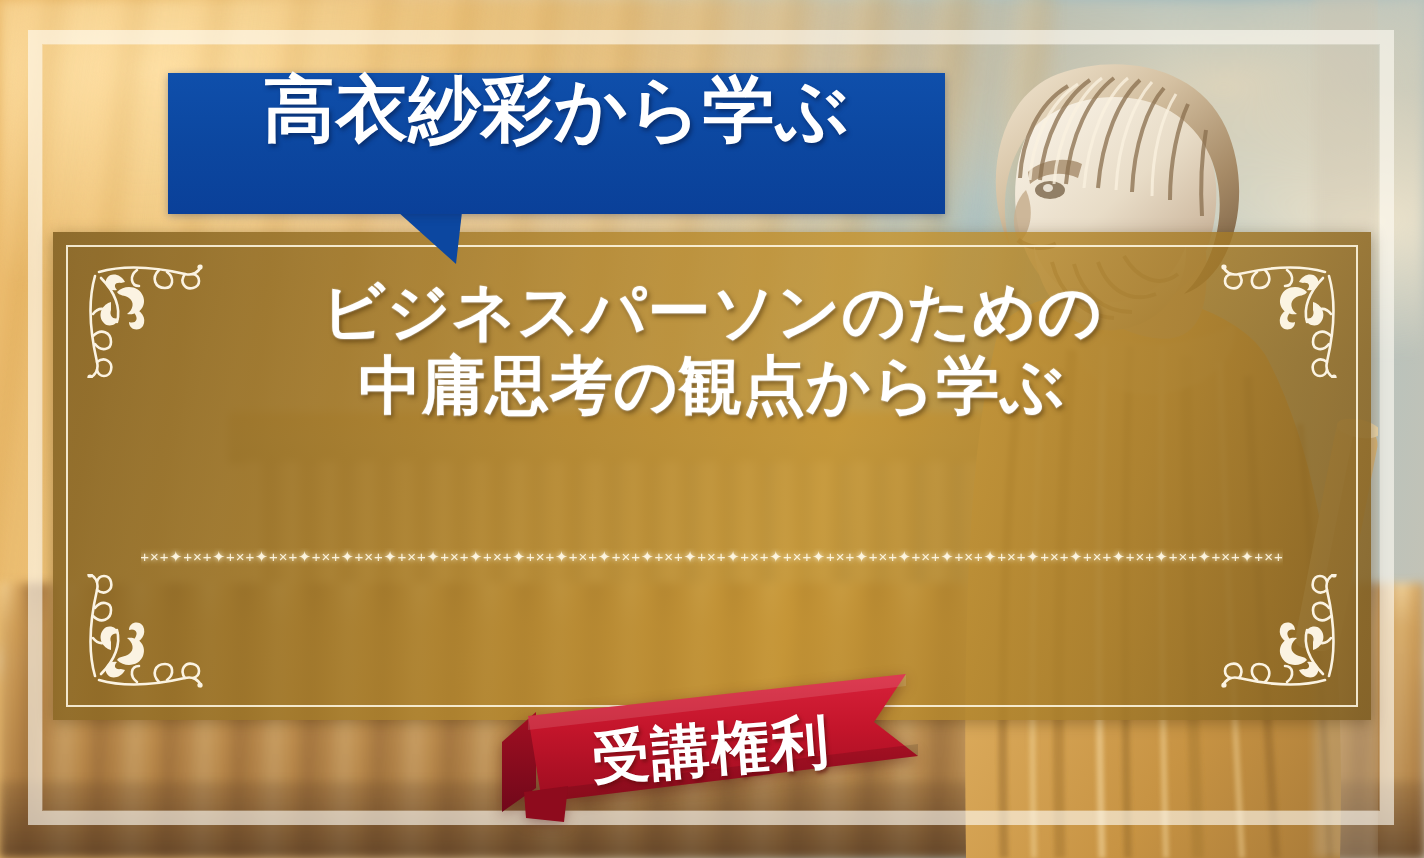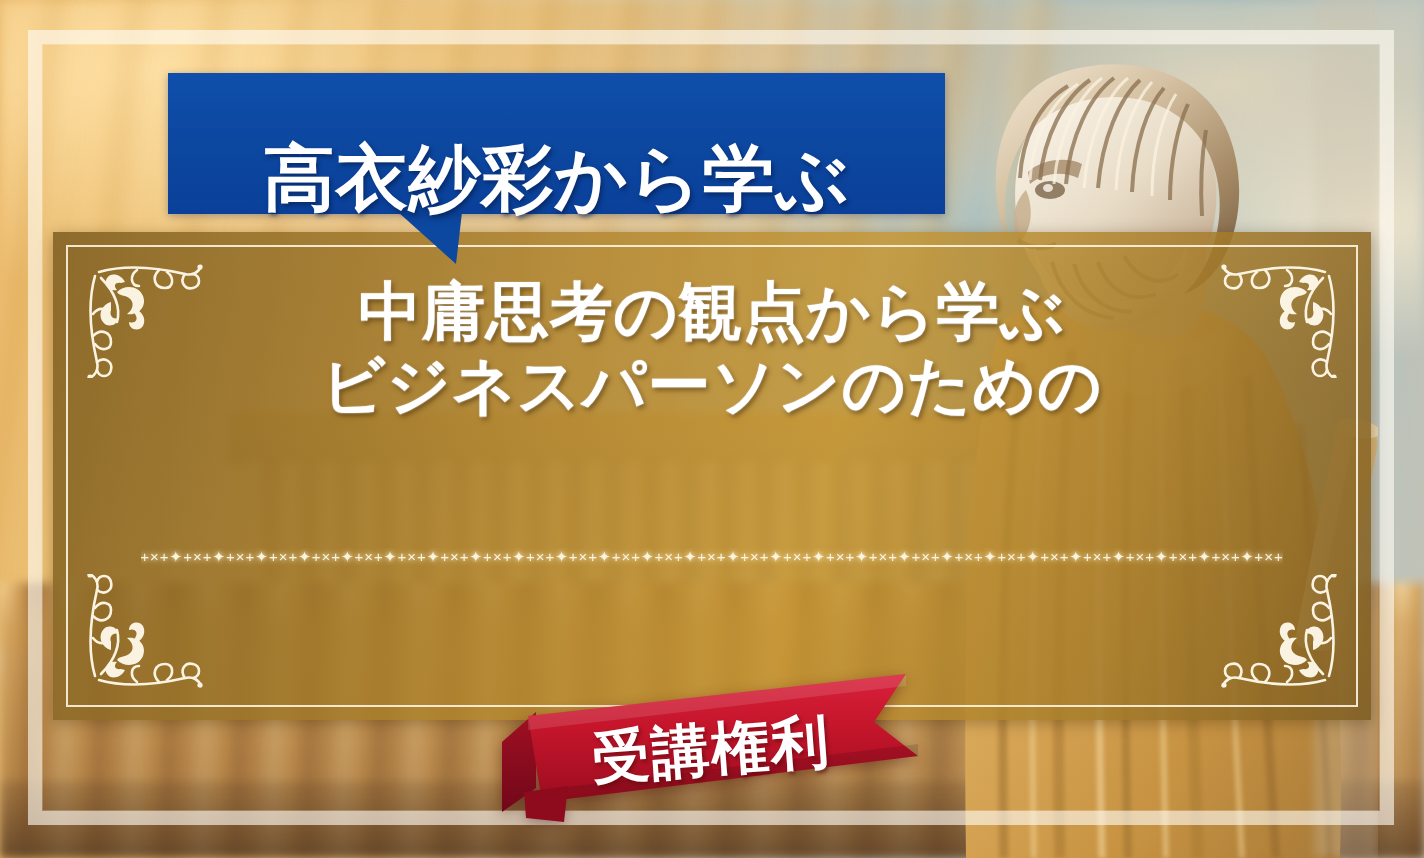--- a/index.html
+++ b/index.html
@@ -174,21 +174,21 @@
     white-space:nowrap;
     text-shadow:0 0 5px rgba(255,248,220,.95),0 0 10px rgba(255,230,170,.6);
     opacity:.96;
   }
 
   
   .blue-banner{
     position:absolute;left:168px;top:73px;width:777px;height:141px;
     background:linear-gradient(180deg,#0f4fab 0%,#0c47a0 50%,#0a4099 100%);
     box-shadow:0 2px 8px rgba(20,40,90,.35);
-    display:flex;align-items:flex-end;justify-content:center;
+    display:flex;align-items:flex-start;justify-content:center;
   }
   .blue-banner-text{
     color:#ffffff;
     font-weight:700;
     font-size:72px;
     line-height:1;
     letter-spacing:.01em;
     white-space:nowrap;
     text-shadow:2px 3px 4px rgba(5,25,70,.55);
   }
@@ -433,22 +433,22 @@
           <path d="M30 44 C 22 46, 16 56, 22 64 C 26 70, 36 68, 38 60 C 32 62, 28 58, 30 52 Z"></path>
           <path d="M44 24 C 40 16, 30 14, 26 20 C 22 26, 28 34, 36 32 C 32 28, 34 24, 40 25 Z"></path>
           <path d="M52 50 C 60 52, 66 60, 62 68 C 58 74, 48 72, 48 64 C 54 66, 58 62, 54 56 Z"></path>
           <circle cx="119" cy="9" r="2.6"></circle>
             <circle cx="9" cy="119" r="2.6"></circle>
         </g>
       </svg>
     </div>
 
     <div class="headline">
+      <div class="hl-line l2">ビジネスパーソンのための</div>
       <div class="hl-line l1">中庸思考の観点から学ぶ</div>
-      <div class="hl-line l2">ビジネスパーソンのための</div>
     </div>
 
     <div class="divider">✦+×+✦+×+✦+×+✦+×+✦+×+✦+×+✦+×+✦+×+✦+×+✦+×+✦+×+✦+×+✦+×+✦+×+✦+×+✦+×+✦+×+✦+×+✦+×+✦+×+✦+×+✦+×+✦+×+✦+×+✦+×+✦+×+✦+×+✦</div>
 
   </div>
 
   <div class="banner-tail">
     <svg viewBox="0 0 64 54" xmlns="http://www.w3.org/2000/svg" aria-hidden="true">
       <path d="M0 0 L64 0 L58 52 Z" fill="#0c47a0"></path>
     </svg>

